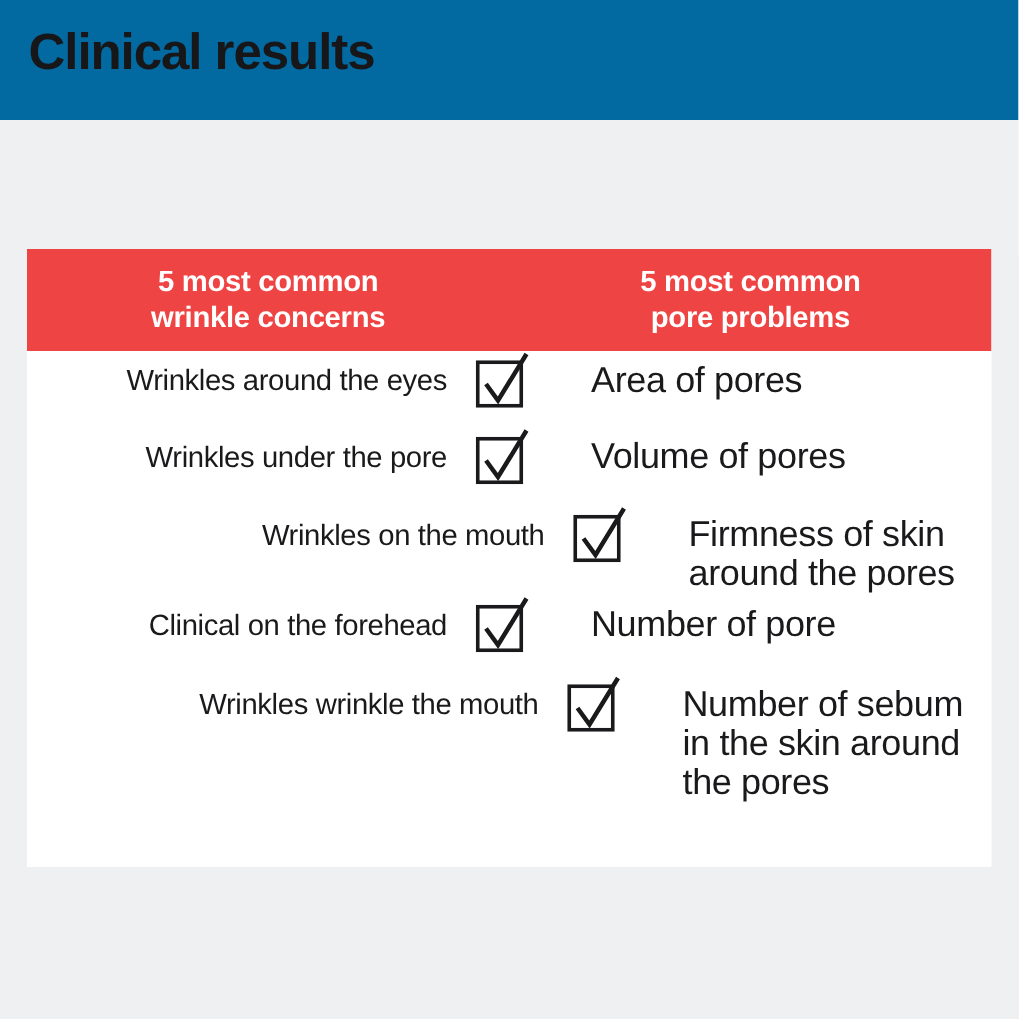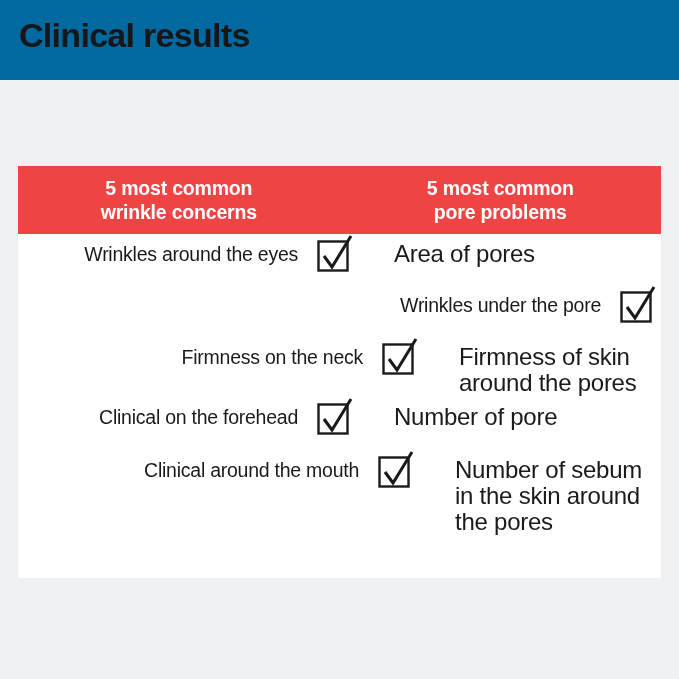--- a/index.html
+++ b/index.html
@@ -171,24 +171,25 @@
     <div class="row" style="height:52px; padding-top:6px;">
       <div class="col-left">Wrinkles under the pore</div>
       <div class="col-check">
         <span class="checkbox">
           <svg width="42" height="44" viewBox="0 0 42 44" aria-hidden="true">
             <rect x="4.5" y="9.5" width="29" height="29" fill="#ffffff" stroke="#1a1a1c" stroke-width="2.4"></rect>
             <path d="M 10 24 L 18 35 L 37 4" fill="none" stroke="#1a1a1c" stroke-width="3" stroke-linecap="butt" stroke-linejoin="miter"></path>
           </svg>
         </span>
       </div>
+      <div class="col-right">Volume of pores</div>
     </div>
 
     <div class="row" style="height:66px; padding-top:6px;">
-      <div class="col-left">Firmness on the neck</div>
+      <div class="col-left">Wrinkles on the mouth</div>
       <div class="col-check">
         <span class="checkbox">
           <svg width="42" height="44" viewBox="0 0 42 44" aria-hidden="true">
             <rect x="4.5" y="9.5" width="29" height="29" fill="#ffffff" stroke="#1a1a1c" stroke-width="2.4"></rect>
             <path d="M 10 24 L 18 35 L 37 4" fill="none" stroke="#1a1a1c" stroke-width="3" stroke-linecap="butt" stroke-linejoin="miter"></path>
           </svg>
         </span>
       </div>
       <div class="col-right" style="max-width:238px;">Firmness of skin around the pores</div>
     </div>
@@ -200,21 +201,21 @@
           <svg width="42" height="44" viewBox="0 0 42 44" aria-hidden="true">
             <rect x="4.5" y="9.5" width="29" height="29" fill="#ffffff" stroke="#1a1a1c" stroke-width="2.4"></rect>
             <path d="M 10 24 L 18 35 L 37 4" fill="none" stroke="#1a1a1c" stroke-width="3" stroke-linecap="butt" stroke-linejoin="miter"></path>
           </svg>
         </span>
       </div>
       <div class="col-right">Number of pore</div>
     </div>
 
     <div class="row" style="height:66px; padding-top:6px;">
-      <div class="col-left">Clinical around the mouth</div>
+      <div class="col-left">Wrinkles wrinkle the mouth</div>
       <div class="col-check">
         <span class="checkbox">
           <svg width="42" height="44" viewBox="0 0 42 44" aria-hidden="true">
             <rect x="4.5" y="9.5" width="29" height="29" fill="#ffffff" stroke="#1a1a1c" stroke-width="2.4"></rect>
             <path d="M 10 24 L 18 35 L 37 4" fill="none" stroke="#1a1a1c" stroke-width="3" stroke-linecap="butt" stroke-linejoin="miter"></path>
           </svg>
         </span>
       </div>
       <div class="col-right" style="max-width:242px;">Number of sebum in the skin around the pores</div>
     </div>

